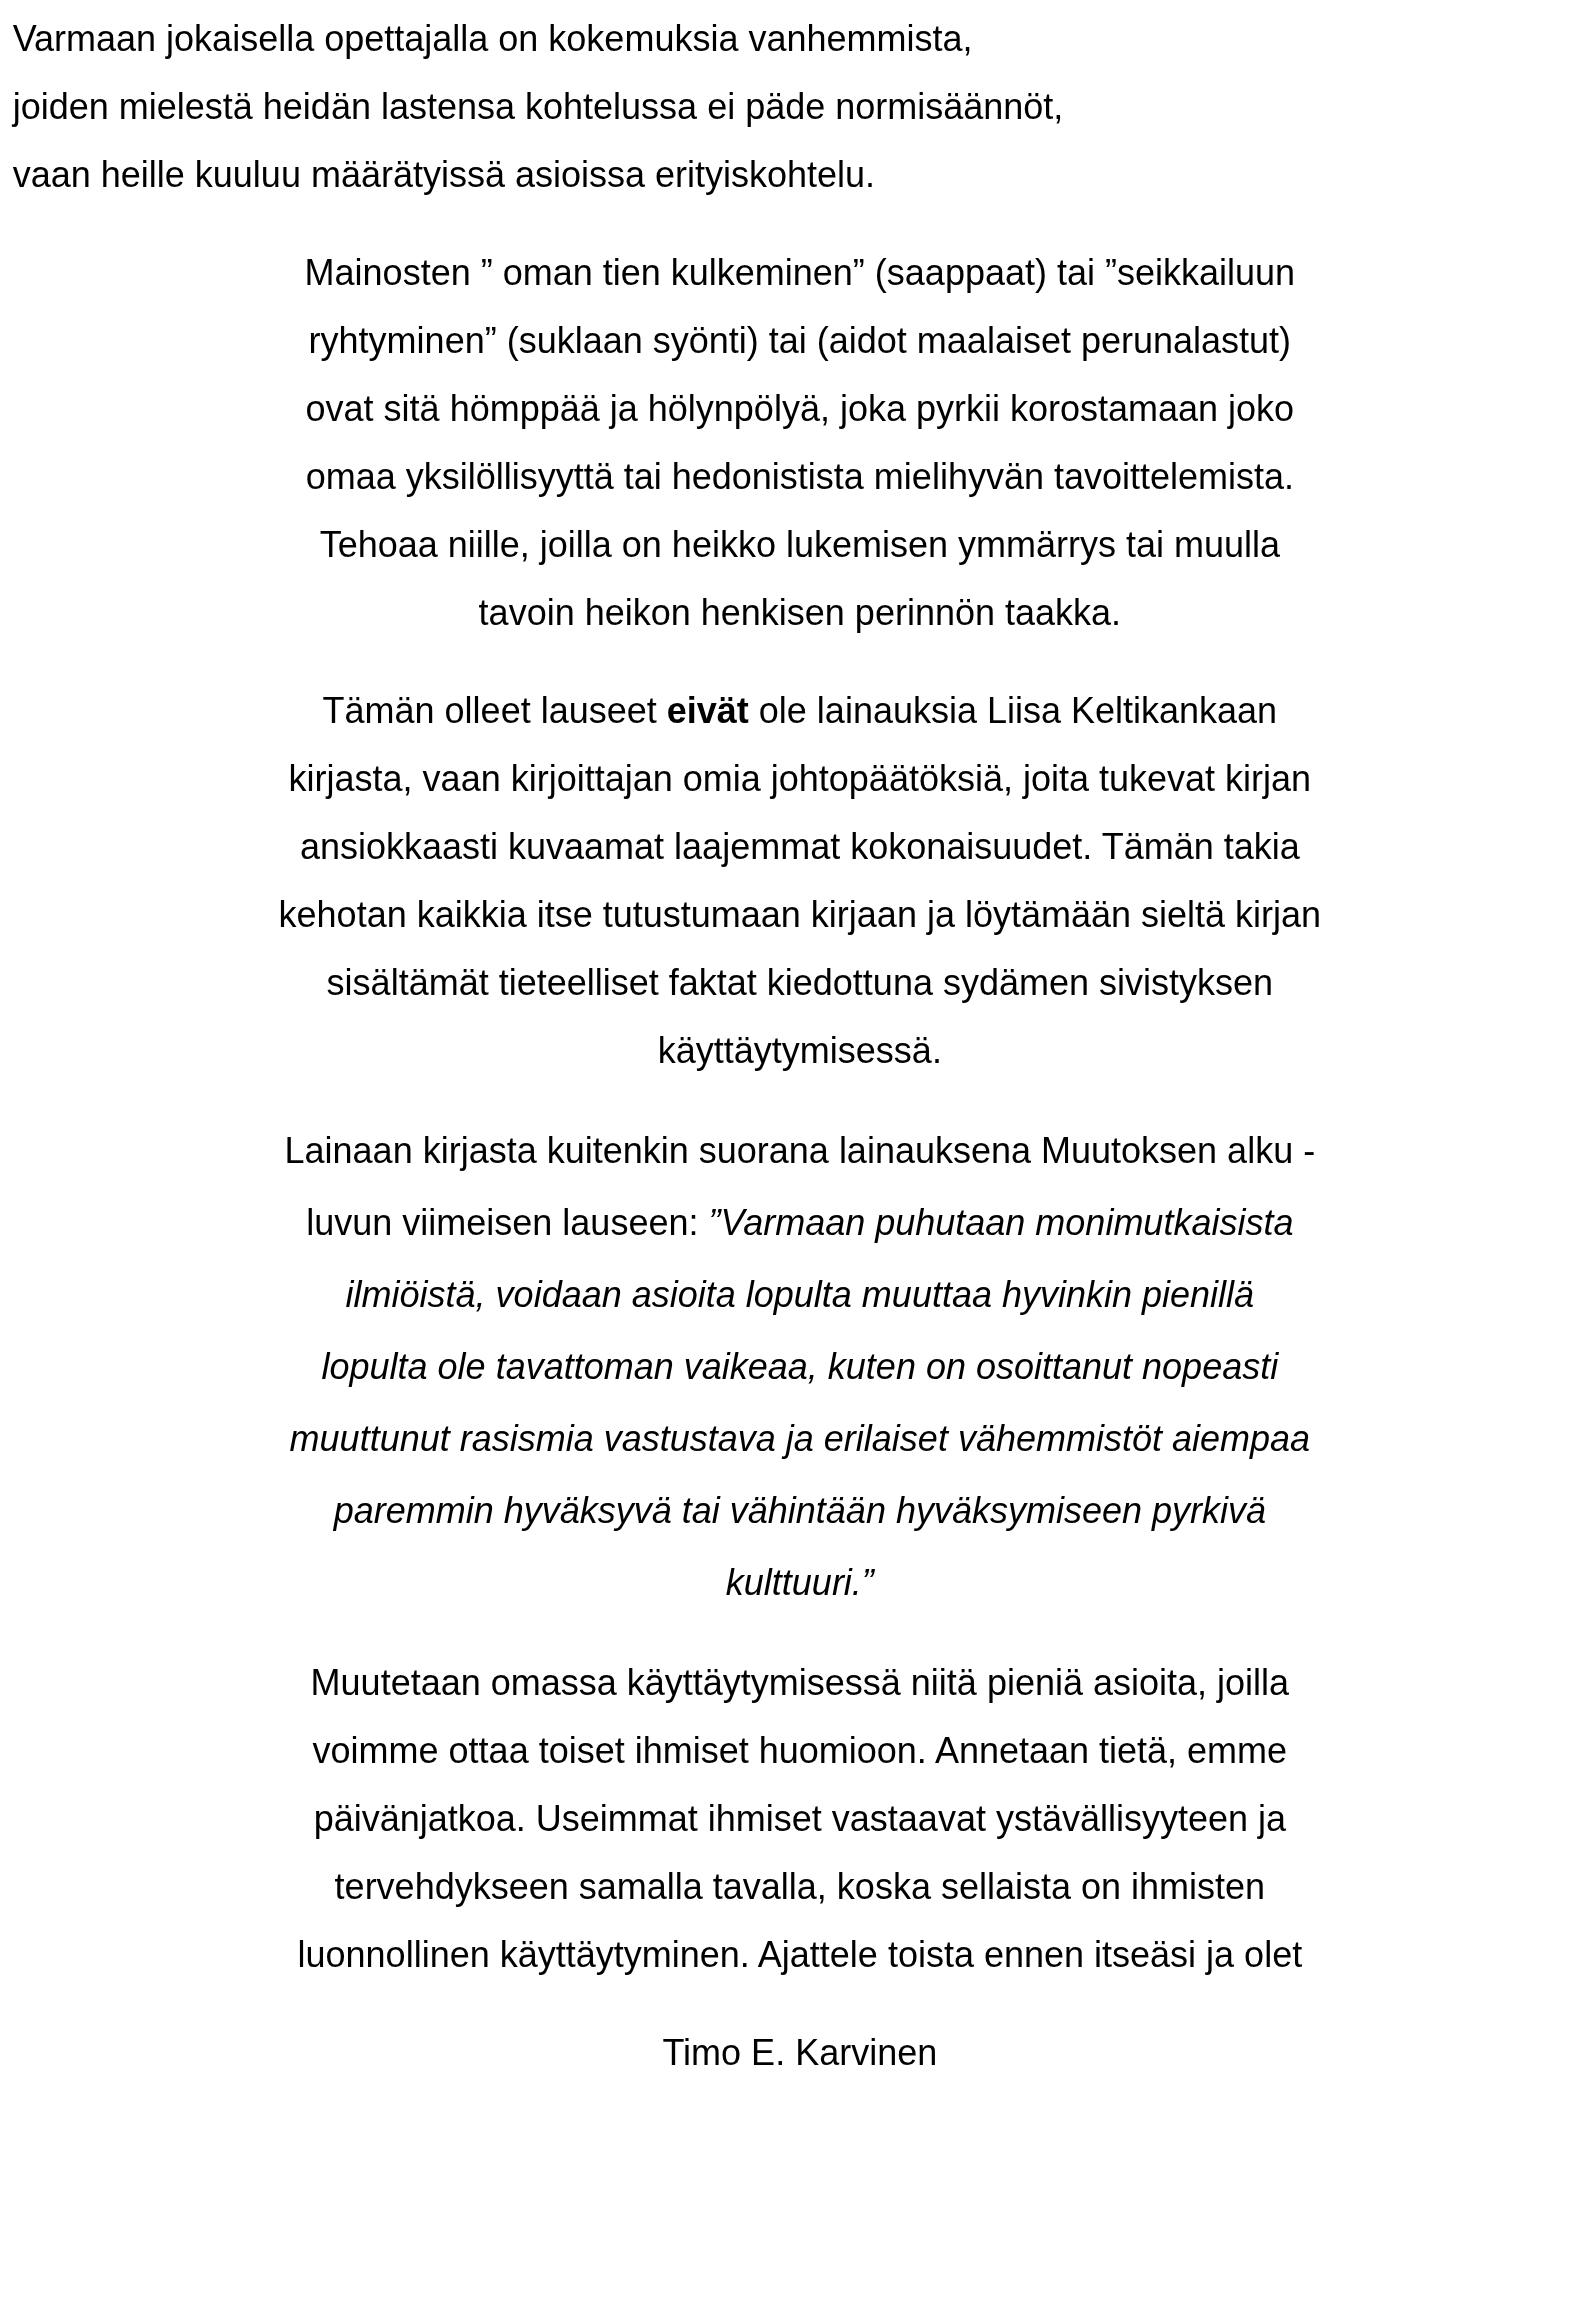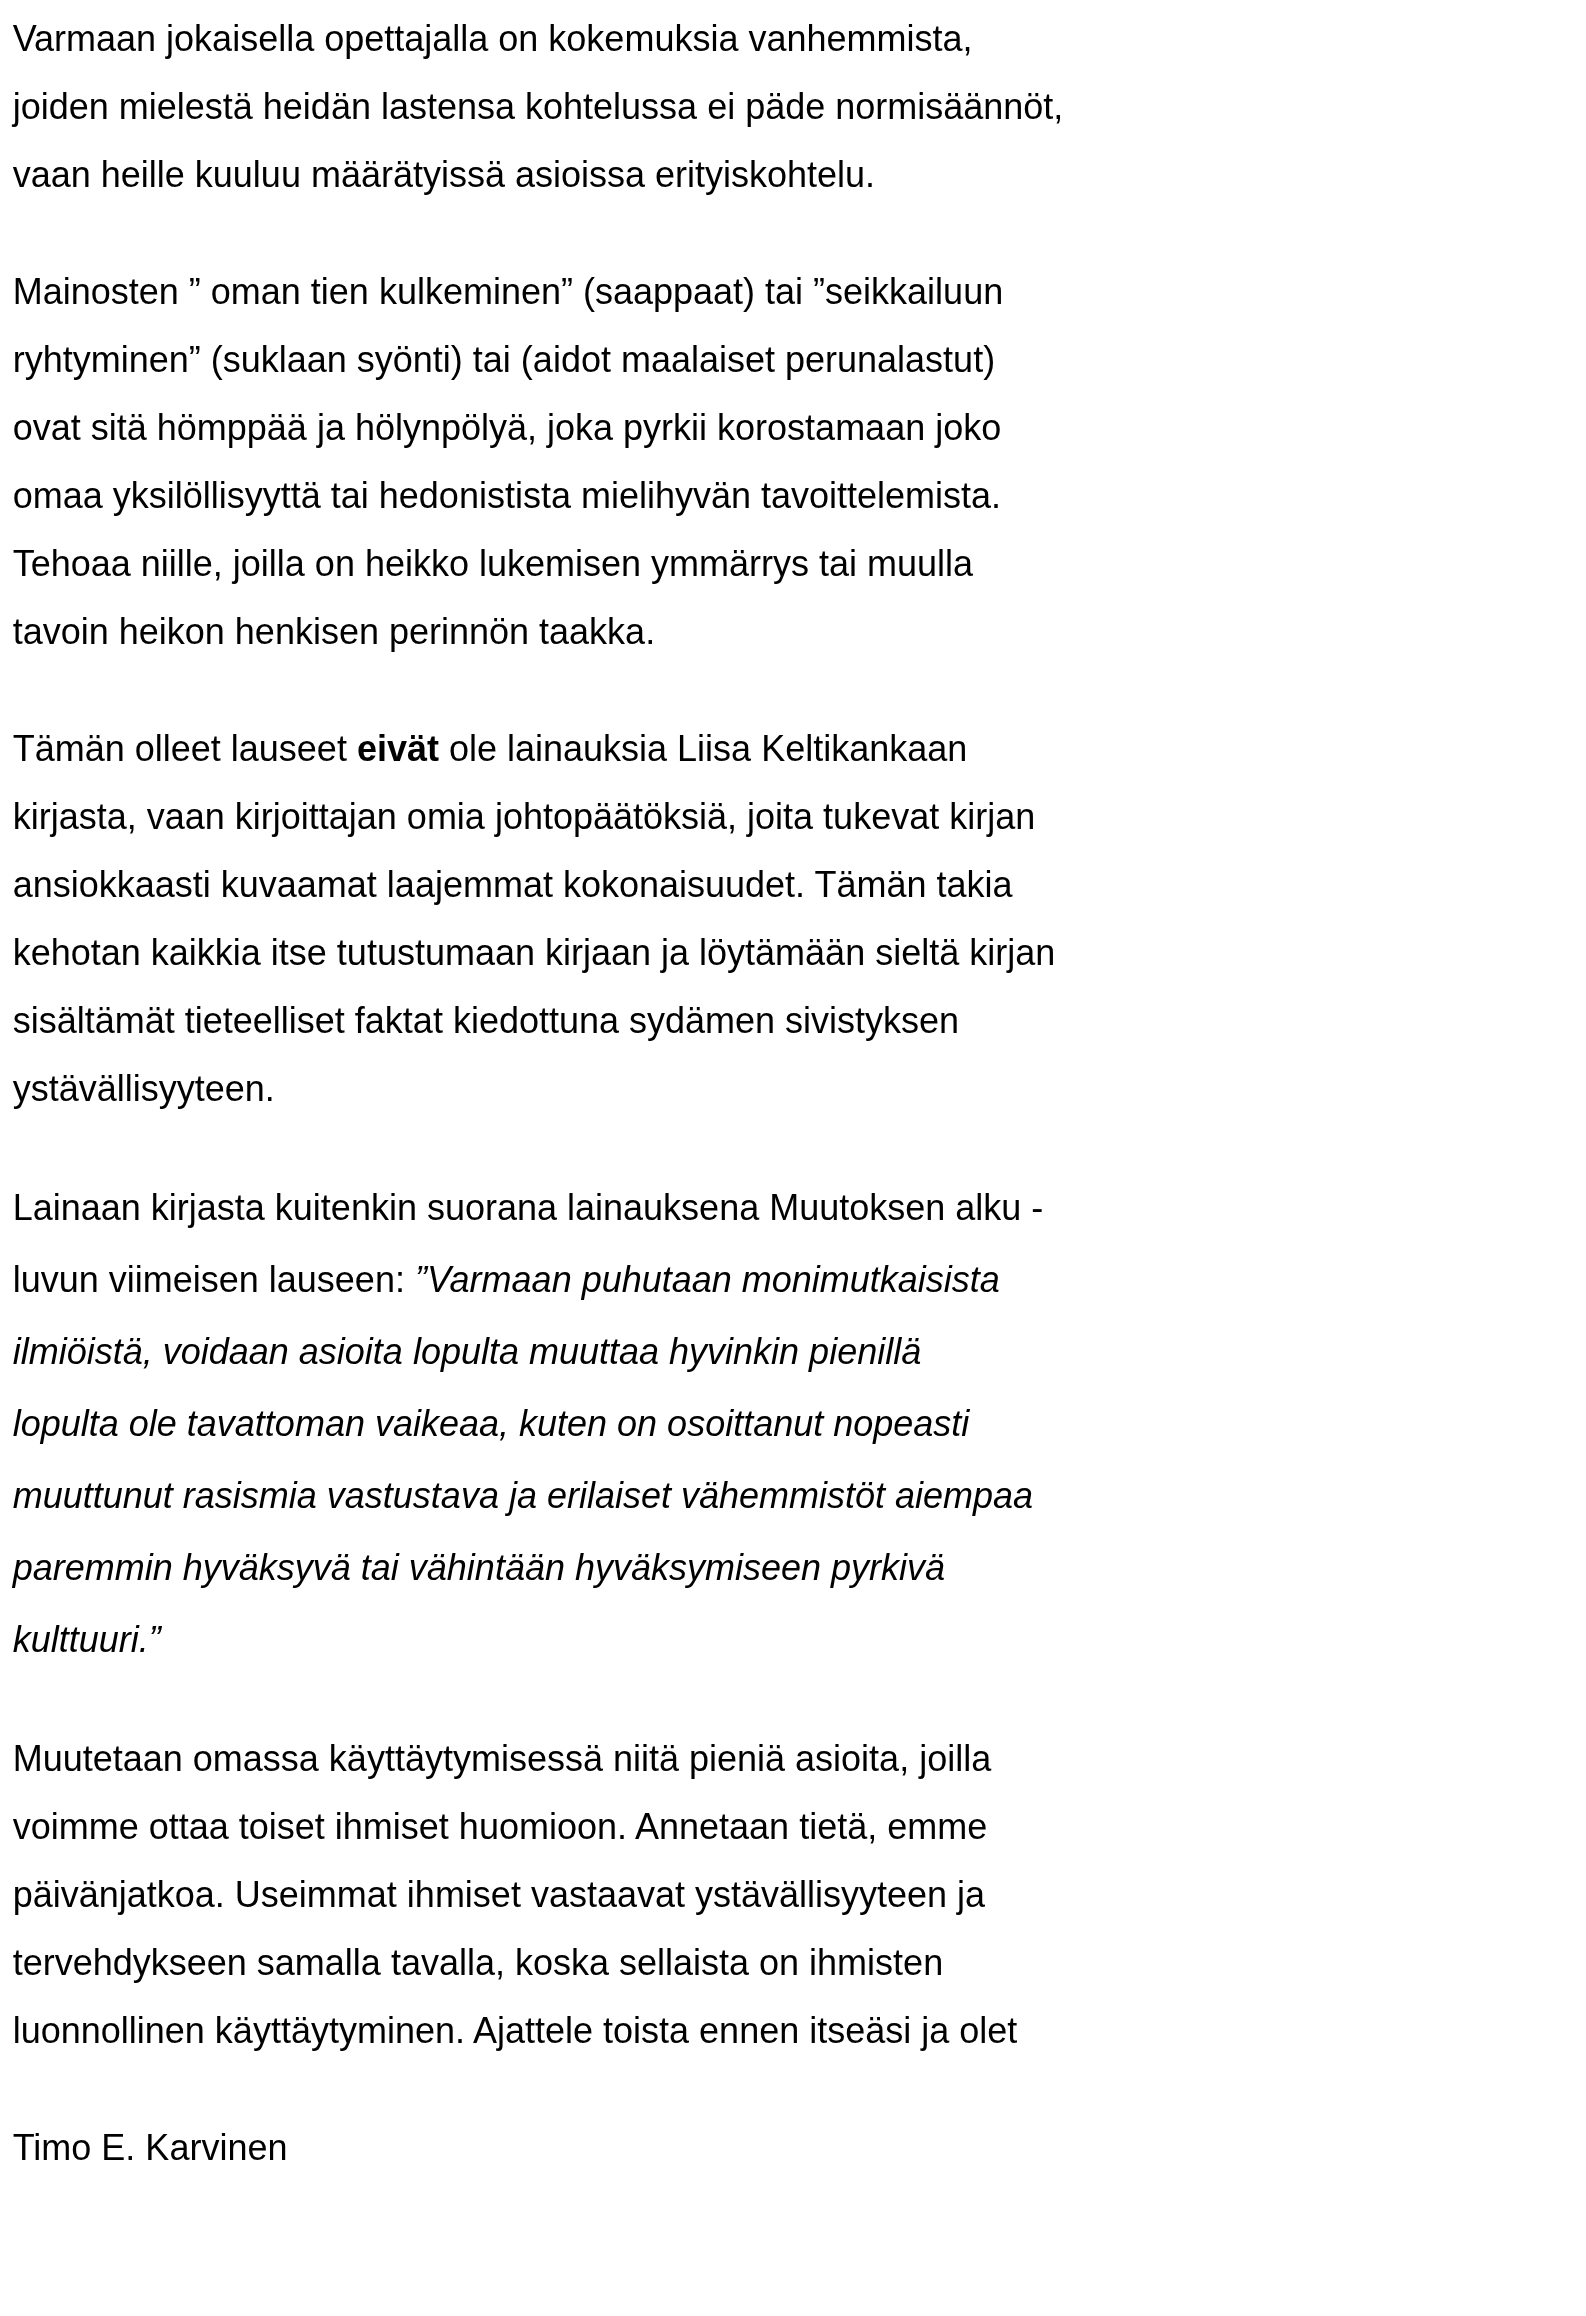--- a/index.html
+++ b/index.html
@@ -15,21 +15,22 @@
     font-family: "Liberation Sans", "DejaVu Sans", sans-serif;
     overflow: hidden;
   }
   .content {
     padding: 4.5px 0 0 12.7px;
   }
   .para {
     margin: 0;
   }
   .para + .para {
-    margin-top: 49px;
+    margin-top: 30px;
+    text-align: center;
   }
   .line {
     font-size: 36px;
     line-height: 68px;
     white-space: pre;
     letter-spacing: 0;
   }
   .para.quote .line {
     line-height: 72px;
   }
@@ -56,21 +57,21 @@
       <div class="line"><span class="run">omaa yksilöllisyyttä tai hedonistista mielihyvän tavoittelemista.</span></div>
       <div class="line"><span class="run">Tehoaa niille, joilla on heikko lukemisen ymmärrys tai muulla</span></div>
       <div class="line"><span class="run">tavoin heikon henkisen perinnön taakka.</span></div>
     </div>
     <div class="para body">
       <div class="line"><span class="run">Tämän olleet lauseet </span><span class="run b">eivät</span><span class="run"> ole lainauksia Liisa Keltikankaan</span></div>
       <div class="line"><span class="run">kirjasta, vaan kirjoittajan omia johtopäätöksiä, joita tukevat kirjan</span></div>
       <div class="line"><span class="run">ansiokkaasti kuvaamat laajemmat kokonaisuudet. Tämän takia</span></div>
       <div class="line"><span class="run">kehotan kaikkia itse tutustumaan kirjaan ja löytämään sieltä kirjan</span></div>
       <div class="line"><span class="run">sisältämät tieteelliset faktat kiedottuna sydämen sivistyksen</span></div>
-      <div class="line"><span class="run">ystävällisyyteen.</span></div>
+      <div class="line"><span class="run">käyttäytymisessä.</span></div>
     </div>
     <div class="para quote">
       <div class="line"><span class="run">Lainaan kirjasta kuitenkin suorana lainauksena Muutoksen alku -</span></div>
       <div class="line"><span class="run">luvun viimeisen lauseen: </span><span class="run i">”Varmaan puhutaan monimutkaisista</span></div>
       <div class="line"><span class="run i">ilmiöistä, voidaan asioita lopulta muuttaa hyvinkin pienillä</span></div>
       <div class="line"><span class="run i">lopulta ole tavattoman vaikeaa, kuten on osoittanut nopeasti</span></div>
       <div class="line"><span class="run i">muuttunut rasismia vastustava ja erilaiset vähemmistöt aiempaa</span></div>
       <div class="line"><span class="run i">paremmin hyväksyvä tai vähintään hyväksymiseen pyrkivä</span></div>
       <div class="line"><span class="run i">kulttuuri.”</span></div>
     </div>

